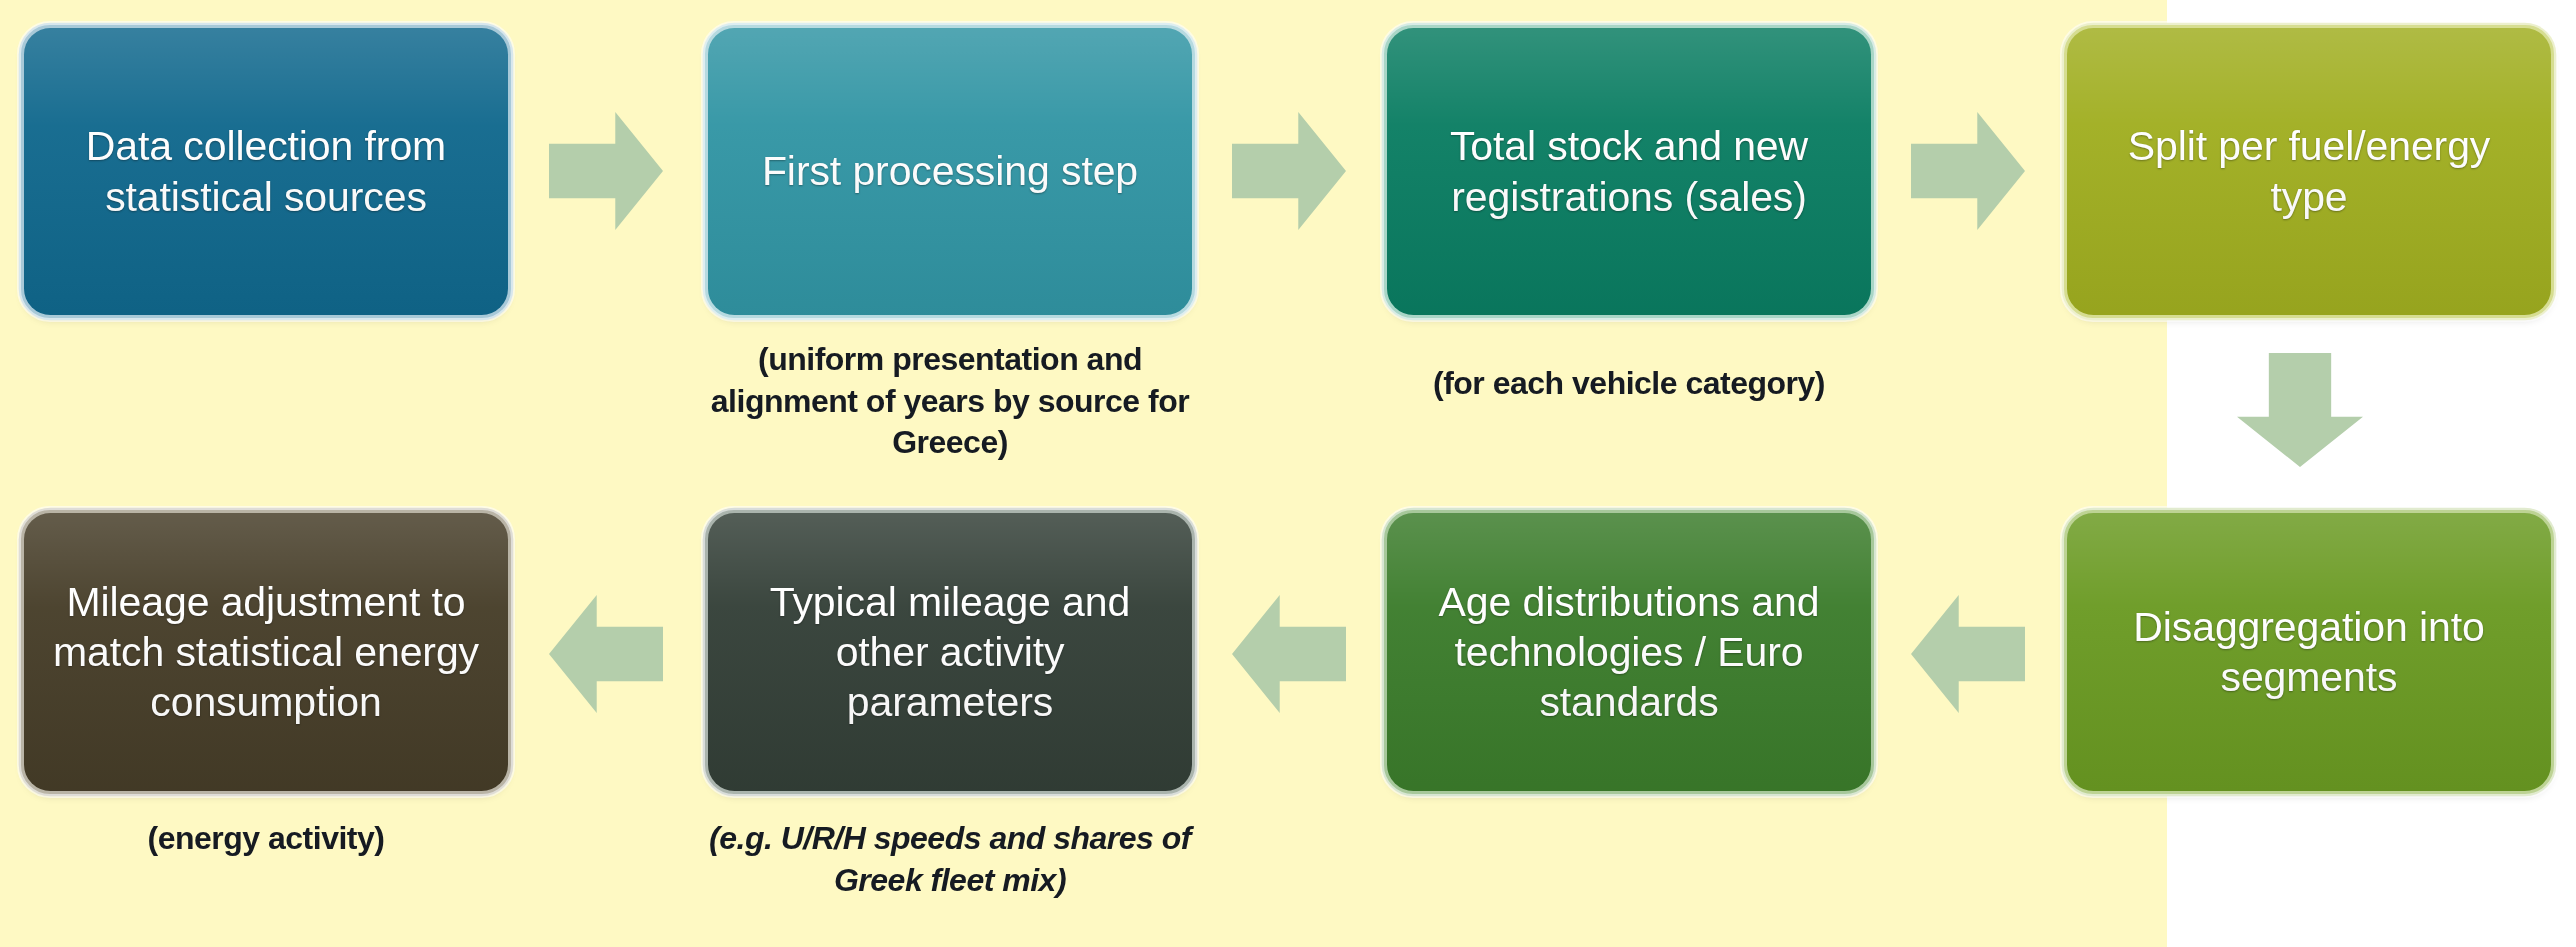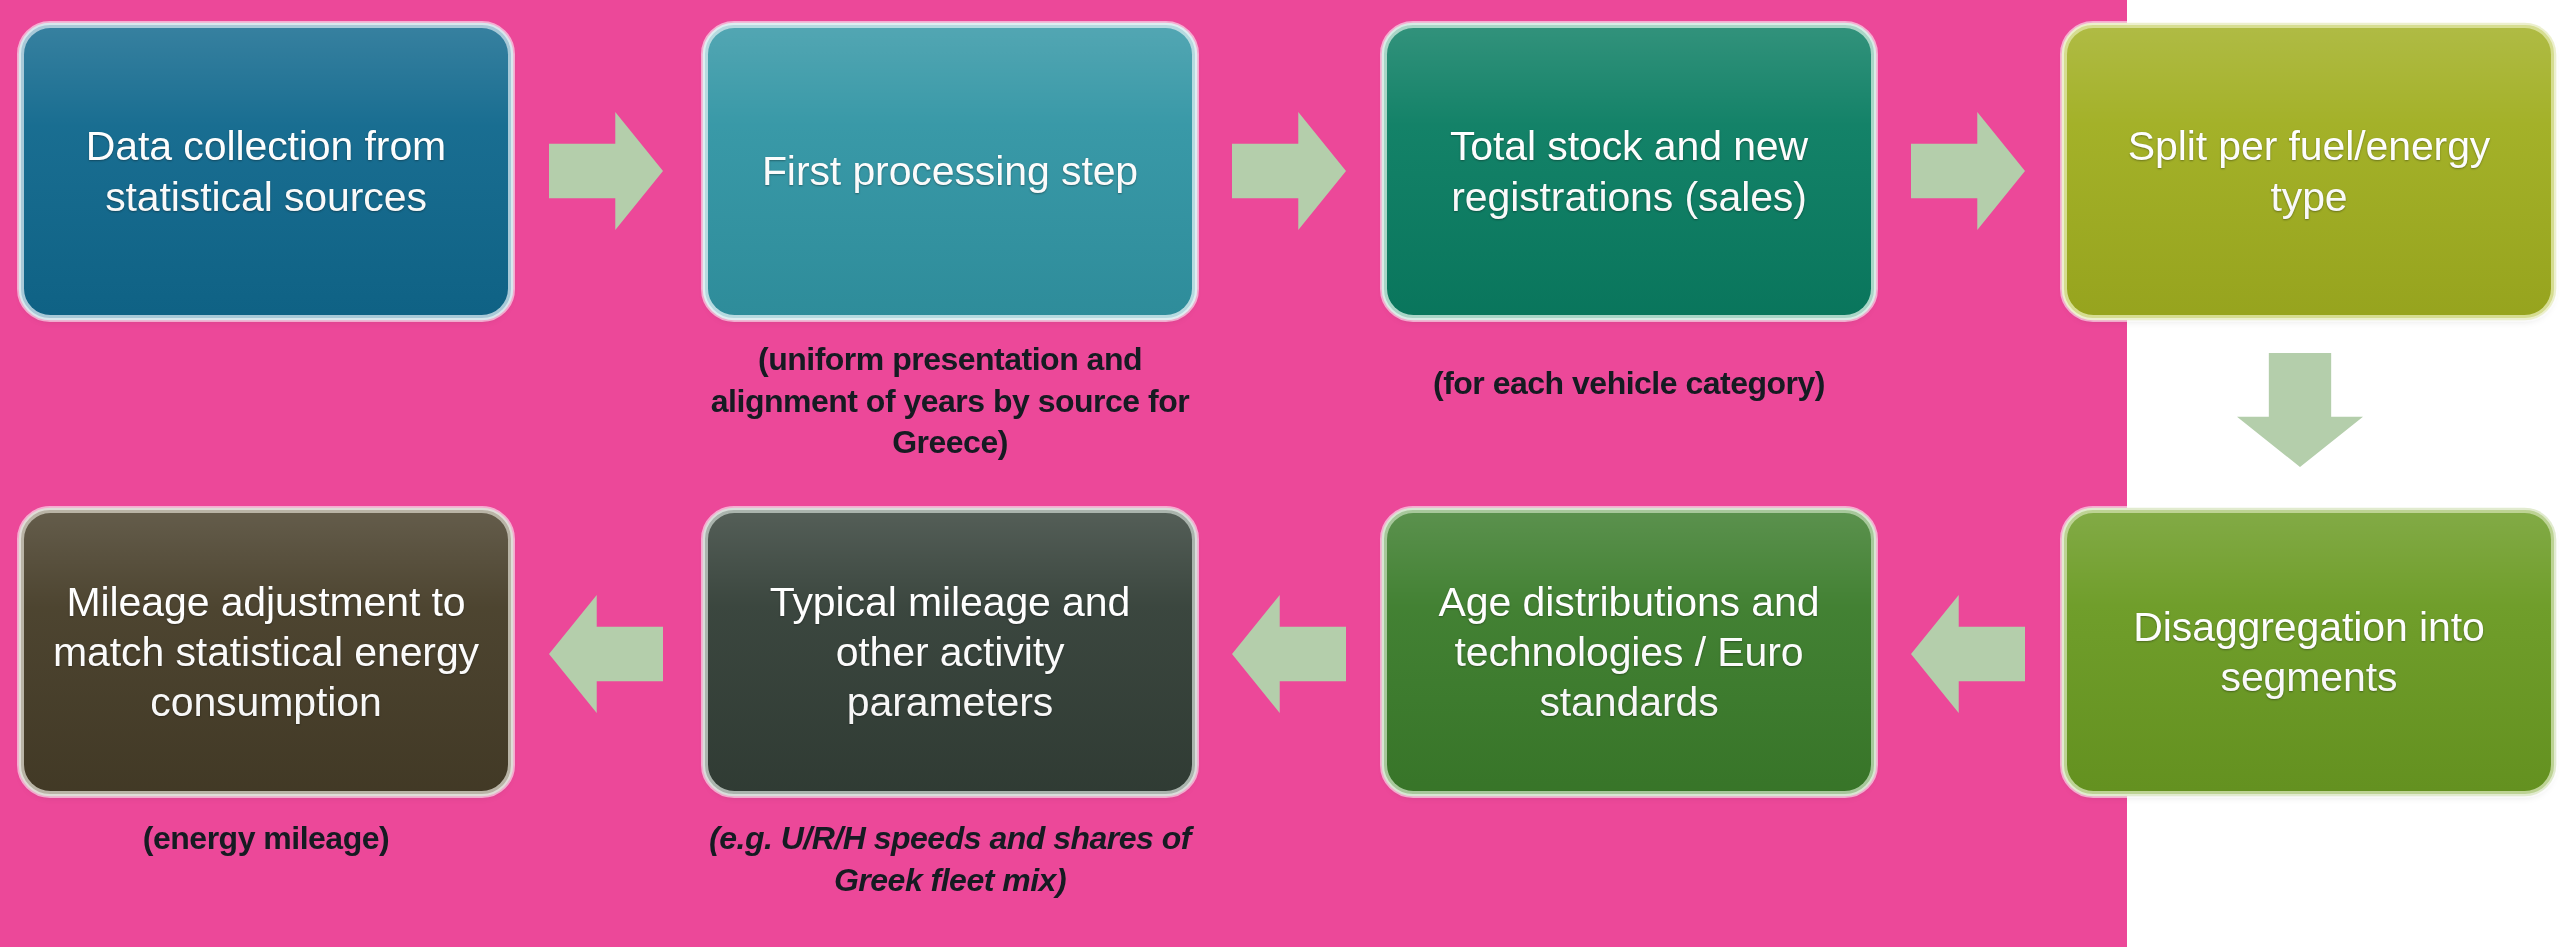--- a/index.html
+++ b/index.html
@@ -10,21 +10,22 @@
   body {
     width: 2576px;
     height: 948px;
     font-family: "Liberation Sans", sans-serif;
     overflow: hidden;
   }
   #canvas {
     position: relative;
     width: 2127px;
     height: 948px;
-    background: #ec4899;
+    background: #fef9c3;
+    padding-left: 40px;
   }
 
   
   .node {
     position: absolute;
     box-sizing: border-box;
     display: flex;
     align-items: center;
     justify-content: center;
     text-align: center;
@@ -111,21 +112,21 @@
 
   <div class="node" style="left: 1387px; top: 513px; width: 484px; height: 278px; background: rgb(59, 124, 43); box-shadow: rgb(167, 200, 155) 0px 0px 0px 5.3px, rgba(0, 0, 0, 0.18) 0px 4px 9.3px;">
     <span class="label">Age distributions and technologies / Euro standards</span>
   </div>
 
   <div class="node" style="left: 2067px; top: 513px; width: 484px; height: 278px; background: rgb(106, 154, 34); box-shadow: rgb(189, 211, 148) 0px 0px 0px 5.3px, rgba(0, 0, 0, 0.18) 0px 4px 9.3px;">
     <span class="label">Disaggregation into segments</span>
   </div>
 
   <div class="caption" style="left:24px; top:818px; width:484px;">
-    <span>(energy mileage)</span>
+    <span>(energy activity)</span>
   </div>
 
   <div class="caption" style="left:708px; top:818px; width:484px;font-style:italic;">
     <span>(e.g. U/R/H speeds and shares of Greek fleet mix)</span>
   </div>
 
   <div class="arrow" style="left:549px; top:112px; width:114px; height:118px;">
     <svg viewBox="0 0 172 178" preserveAspectRatio="none">
       <polygon points="0,48 100,48 100,0 172,89 100,178 100,130 0,130" fill="#b4ceab"></polygon>
     </svg>

